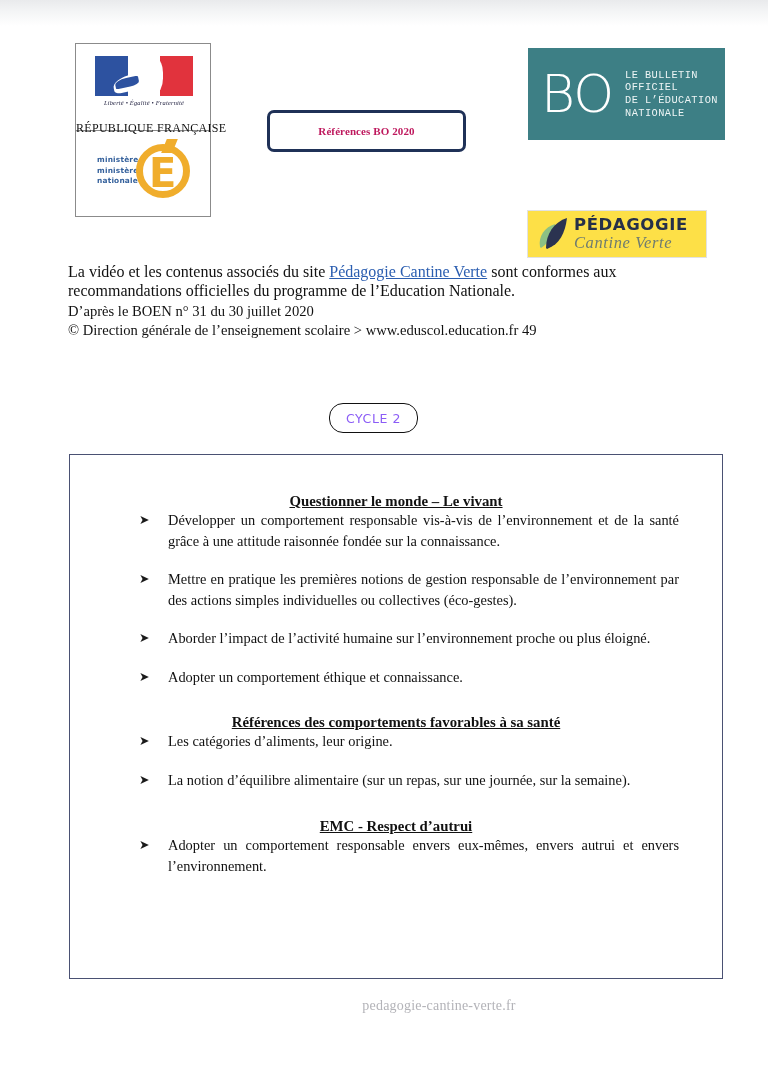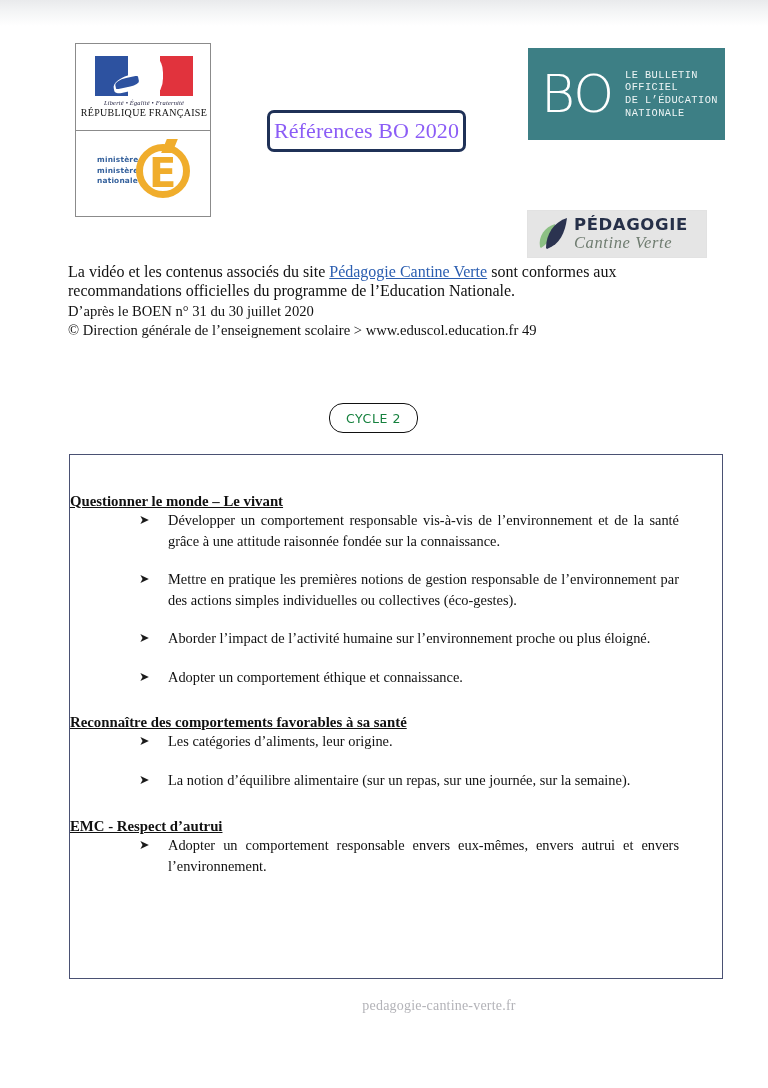--- a/index.html
+++ b/index.html
@@ -104,25 +104,25 @@
     text-align: center;
     font-family: "Liberation Serif", serif;
     font-style: italic;
     font-size: 6.4px;
     letter-spacing: 0.2px;
     color: #1a1a3a;
     white-space: nowrap;
   }
   .fr-republique {
     position: absolute;
-    left: 0; top: 63px;
+    left: 0; top: 77px;
     width: 136px;
     text-align: center;
     font-family: "Liberation Serif", serif;
-    font-size: 10px;
+    font-size: 12px;
     font-variant: small-caps;
     letter-spacing: 0.3px;
     color: #111111;
     white-space: nowrap;
   }
   .fr-cell-bot {
     height: 86px;
     position: relative;
   }
   .men-words {
@@ -170,23 +170,23 @@
     border: 3px solid #1f3157;
     border-radius: 7px;
     background: #ffffff;
     box-sizing: border-box;
     display: flex;
     align-items: center;
     justify-content: center;
   }
   .ref-box-label {
     font-family: "Liberation Serif", serif;
-    font-weight: normal;
-    font-size: 22px;
-    color: #8b5cf6;
+    font-weight: bold;
+    font-size: 11px;
+    color: #be185d;
     letter-spacing: 0.1px;
     white-space: nowrap;
   }
 
   
   .bo-logo {
     position: absolute;
     left: 528px; top: 8px;
     width: 197px;
     height: 92px;
@@ -211,21 +211,21 @@
     color: #eef5f5;
     letter-spacing: 0.45px;
   }
 
   
   .pcv-logo {
     position: absolute;
     left: 527px; top: 170px;
     width: 180px;
     height: 48px;
-    background: #e5e5e5;
+    background: #fde047;
     border: 1px solid #e2e2e2;
     box-sizing: border-box;
     display: flex;
     align-items: center;
   }
   .pcv-leaves {
     position: relative;
     width: 38px;
     height: 40px;
     margin-left: 6px;
@@ -283,35 +283,36 @@
     height: 30px;
     border: 1.6px solid #111111;
     border-radius: 14px;
     background: #ffffff;
     box-sizing: border-box;
     display: flex;
     align-items: center;
     justify-content: center;
     font-family: "DejaVu Sans", sans-serif;
     font-size: 12.5px;
-    color: #15803d;
+    color: #8b5cf6;
     letter-spacing: 0.6px;
   }
 
   
   .content-box {
     position: absolute;
     left: 69px; top: 454px;
     width: 654px;
     height: 525px;
     border: 1.6px solid #4a5173;
     background: #ffffff;
     box-sizing: border-box;
   }
   .section-title {
+    text-align: center;
     font-family: "Liberation Serif", serif;
     font-weight: bold;
     font-size: 14.8px;
     color: #111111;
     text-decoration: underline;
   }
   .st-1 { margin-top: 38px; }
   .st-2 { margin-top: 27px; }
   .st-3 { margin-top: 28px; }
 
@@ -445,21 +446,21 @@
         <span class="arrow">➤</span>
         <span>Aborder l’impact de l’activité humaine sur l’environnement proche ou plus éloigné.</span>
       </li>
       <div class="gap-lg"></div>
       <li>
         <span class="arrow">➤</span>
         <span>Adopter un comportement éthique et connaissance.</span>
       </li>
     </ul>
 
-    <div class="section-title st-2">Reconnaître des comportements favorables à sa santé</div>
+    <div class="section-title st-2">Références des comportements favorables à sa santé</div>
 
     <ul class="bullets list-2">
       <li>
         <span class="arrow">➤</span>
         <span>Les catégories d’aliments, leur origine.</span>
       </li>
       <div class="gap-lg"></div>
       <li>
         <span class="arrow">➤</span>
         <span>La notion d’équilibre alimentaire (sur un repas, sur une journée, sur la semaine).</span>

